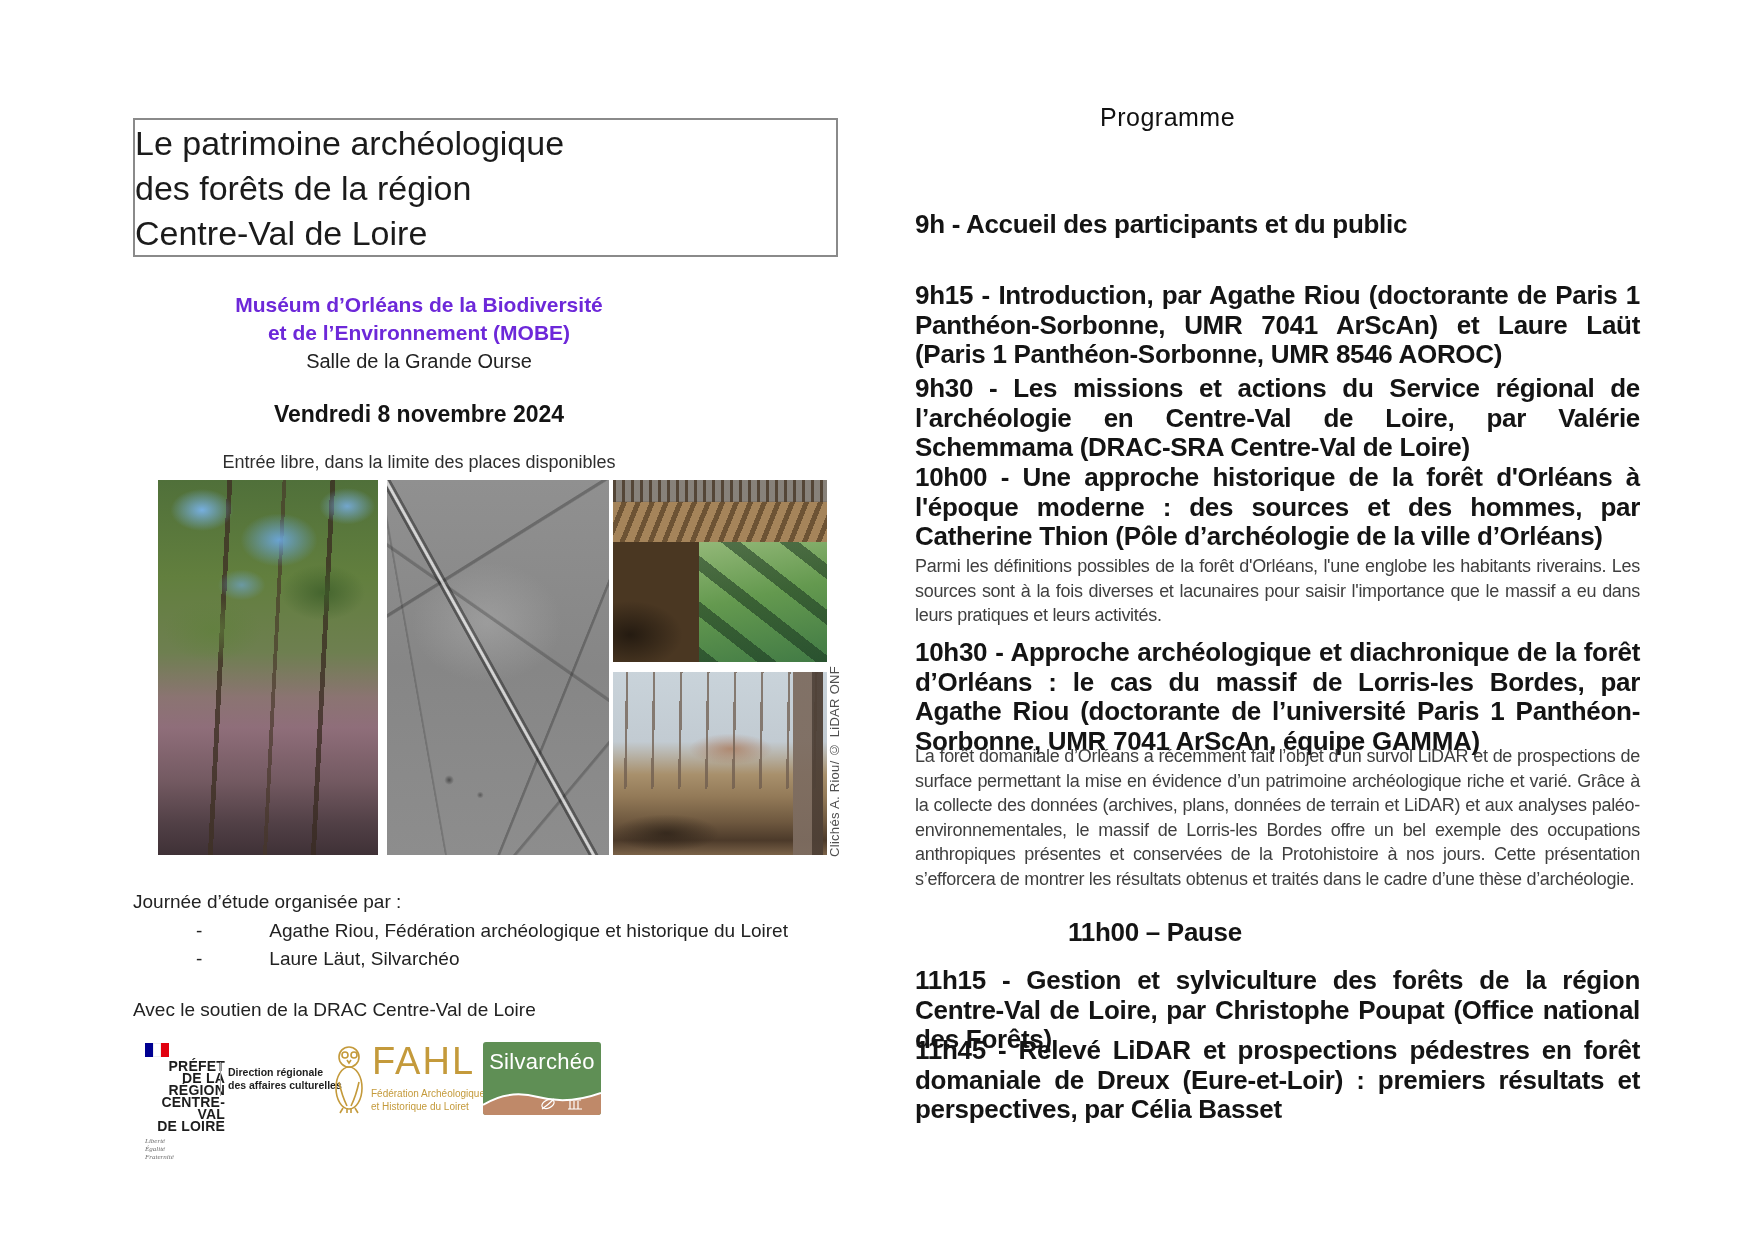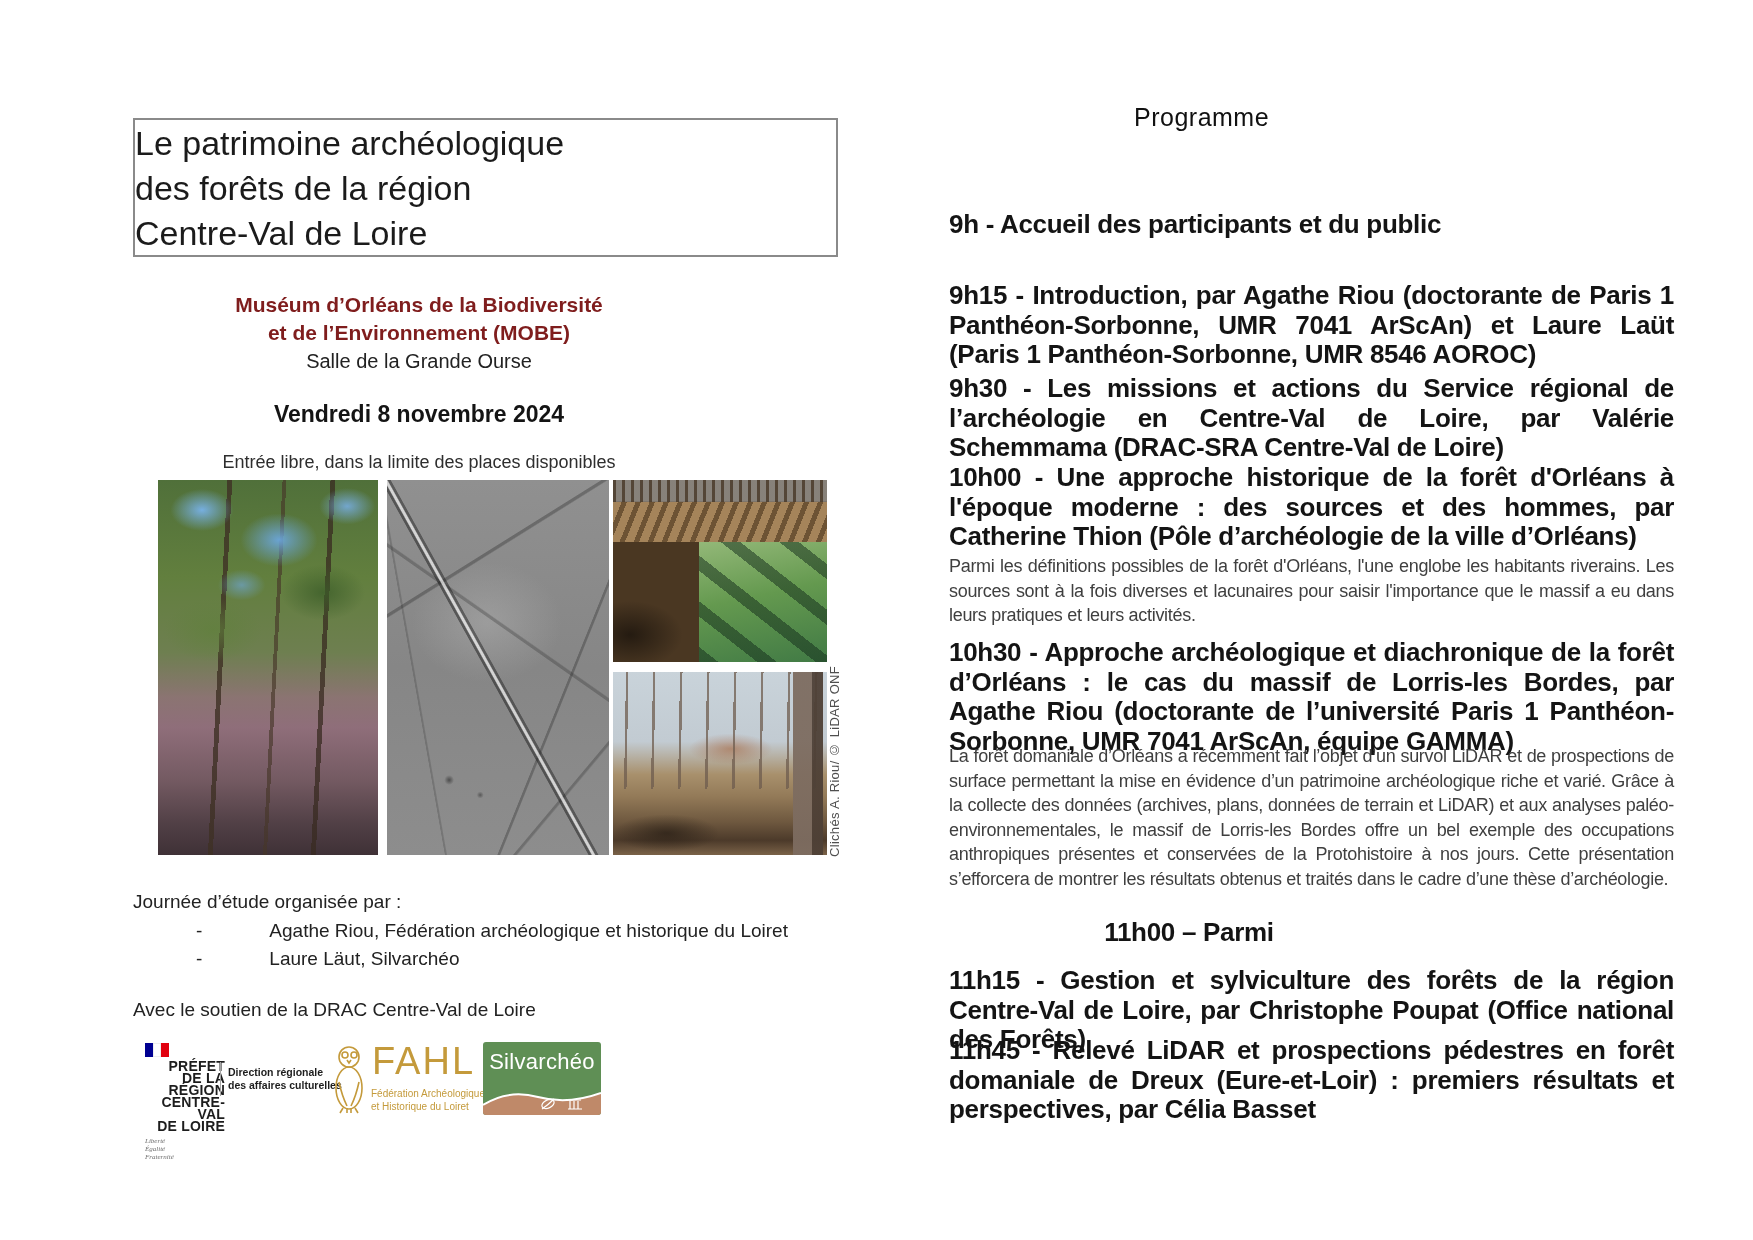--- a/index.html
+++ b/index.html
@@ -9,21 +9,21 @@
     font-family:"Liberation Sans", sans-serif;
   }
 
   
   #title-box{
     position:absolute;left:133px;top:118px;width:701px;height:134px;
     border:2px solid #8a8a8a;text-align:left;
     font-size:34px;line-height:45px;color:#1b1b1b;padding-top:1px;
   }
   #venue{position:absolute;left:133px;top:291px;width:572px;text-align:center;}
-  .venue-bold{font-weight:bold;font-size:21px;line-height:28px;color:#7f1d1d;}
+  .venue-bold{font-weight:bold;font-size:21px;line-height:28px;color:#6d28d9;}
   .venue-room{font-size:20px;line-height:28px;color:#222;}
   #date-line{position:absolute;left:133px;top:401px;width:572px;text-align:center;
     font-weight:bold;font-size:23px;color:#141414;}
   #admission-line{position:absolute;left:133px;top:452px;width:572px;text-align:center;
     font-size:18px;color:#2e2e2e;}
 
   
   .photo{position:absolute;}
   #photo-1{left:158px;top:480px;width:220px;height:375px;
     background:
@@ -101,21 +101,21 @@
   .fahl-sub{position:absolute;left:371px;font-size:10px;line-height:12px;color:#c49a3b;}
   #fahl-sub1{top:1088px;}
   #fahl-sub2{top:1101px;}
   #logo-silv{position:absolute;left:483px;top:1042px;width:118px;height:73px;
     background:#5f8f55;border-radius:3px;overflow:hidden;}
   #silv-name{text-align:center;color:#ffffff;font-size:22px;margin-top:7px;letter-spacing:.3px;}
   #silv-wave{position:absolute;bottom:0;left:0;}
   #silv-icons{position:absolute;bottom:3px;left:56px;}
 
   
-  #right-col{position:absolute;left:949px;top:0;width:725px;height:1004px;}
+  #right-col{position:absolute;left:915px;top:0;width:725px;height:1004px;}
   #prog-heading{position:absolute;left:185px;top:103px;font-size:25px;color:#111;letter-spacing:.5px;}
   .pitem{position:absolute;left:0;width:725px;}
   .pb{font-weight:bold;font-size:26px;line-height:29.5px;letter-spacing:-.3px;
       text-align:justify;color:#141414;}
   .pn{font-size:18px;line-height:24.5px;letter-spacing:-.3px;text-align:justify;color:#3f3f3f;}
   .pc{width:480px;text-align:center;}
   #b0{top:210px;} #b1{top:281px;} #b2{top:374px;} #b3{top:463px;} #b4{top:554px;}
   #b5{top:638px;} #b6{top:744px;} #b7{top:918px;} #b8{top:966px;} #b9{top:1036px;}
 </style>
 </head>
@@ -208,18 +208,18 @@
 
   <div id="right-col">
     <div id="prog-heading">Programme</div>
     <div class="pitem pb" id="b0">9h - Accueil des participants et du public</div>
     <div class="pitem pb" id="b1">9h15 - Introduction, par Agathe Riou (doctorante de Paris 1 Panthéon-Sorbonne, UMR 7041 ArScAn) et Laure Laüt (Paris 1 Panthéon-Sorbonne, UMR 8546 AOROC)</div>
     <div class="pitem pb" id="b2">9h30 - Les missions et actions du Service régional de l’archéologie en Centre-Val de Loire, par Valérie Schemmama (DRAC-SRA Centre-Val de Loire)</div>
     <div class="pitem pb" id="b3">10h00 - Une approche historique de la forêt d'Orléans à l'époque moderne : des sources et des hommes, par Catherine Thion (Pôle d’archéologie de la ville d’Orléans)</div>
     <div class="pitem pn" id="b4">Parmi les définitions possibles de la forêt d'Orléans, l'une englobe les habitants riverains. Les sources sont à la fois diverses et lacunaires pour saisir l'importance que le massif a eu dans leurs pratiques et leurs activités.</div>
     <div class="pitem pb" id="b5">10h30 - Approche archéologique et diachronique de la forêt d’Orléans : le cas du massif de Lorris-les Bordes, par Agathe Riou (doctorante de l’université Paris 1 Panthéon-Sorbonne, UMR 7041 ArScAn, équipe GAMMA)</div>
     <div class="pitem pn" id="b6">La forêt domaniale d’Orléans a récemment fait l’objet d’un survol LiDAR et de prospections de surface permettant la mise en évidence d’un patrimoine archéologique riche et varié. Grâce à la collecte des données (archives, plans, données de terrain et LiDAR) et aux analyses paléo-environnementales, le massif de Lorris-les Bordes offre un bel exemple des occupations anthropiques présentes et conservées de la Protohistoire à nos jours. Cette présentation s’efforcera de montrer les résultats obtenus et traités dans le cadre d’une thèse d’archéologie.</div>
-    <div class="pitem pb pc" id="b7">11h00 – Parmi</div>
+    <div class="pitem pb pc" id="b7">11h00 – Pause</div>
     <div class="pitem pb" id="b8">11h15 - Gestion et sylviculture des forêts de la région Centre-Val de Loire, par Christophe Poupat (Office national des Forêts)</div>
     <div class="pitem pb" id="b9">11h45 - Relevé LiDAR et prospections pédestres en forêt domaniale de Dreux (Eure-et-Loir) : premiers résultats et perspectives, par Célia Basset</div>
   </div>
 
 </div>
 
 </body></html>

